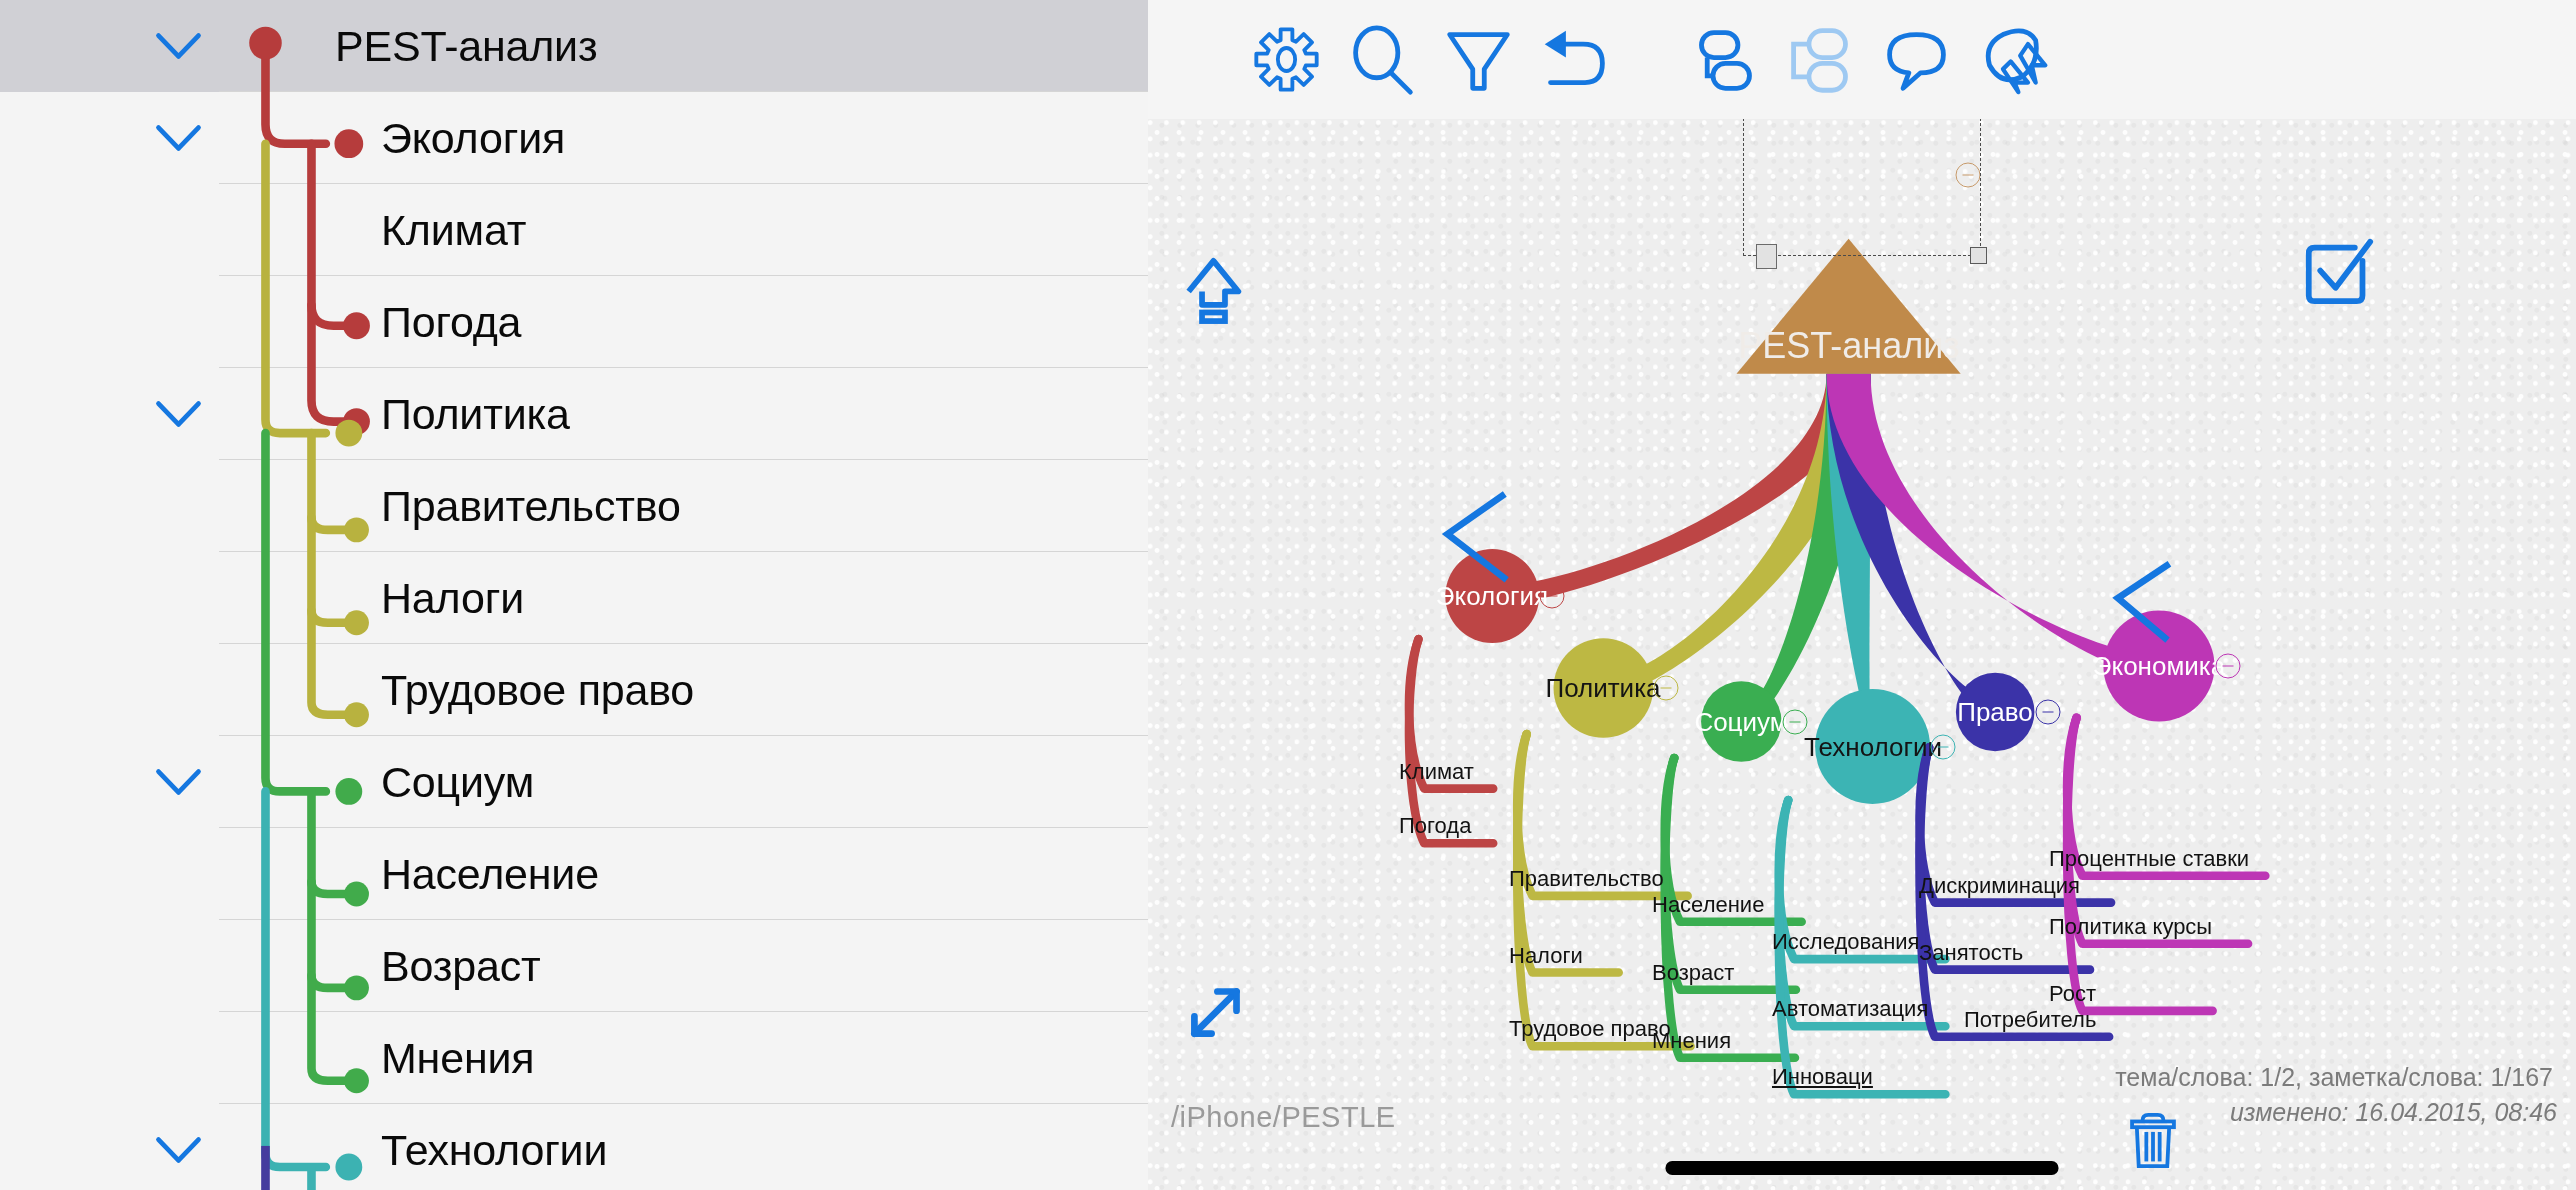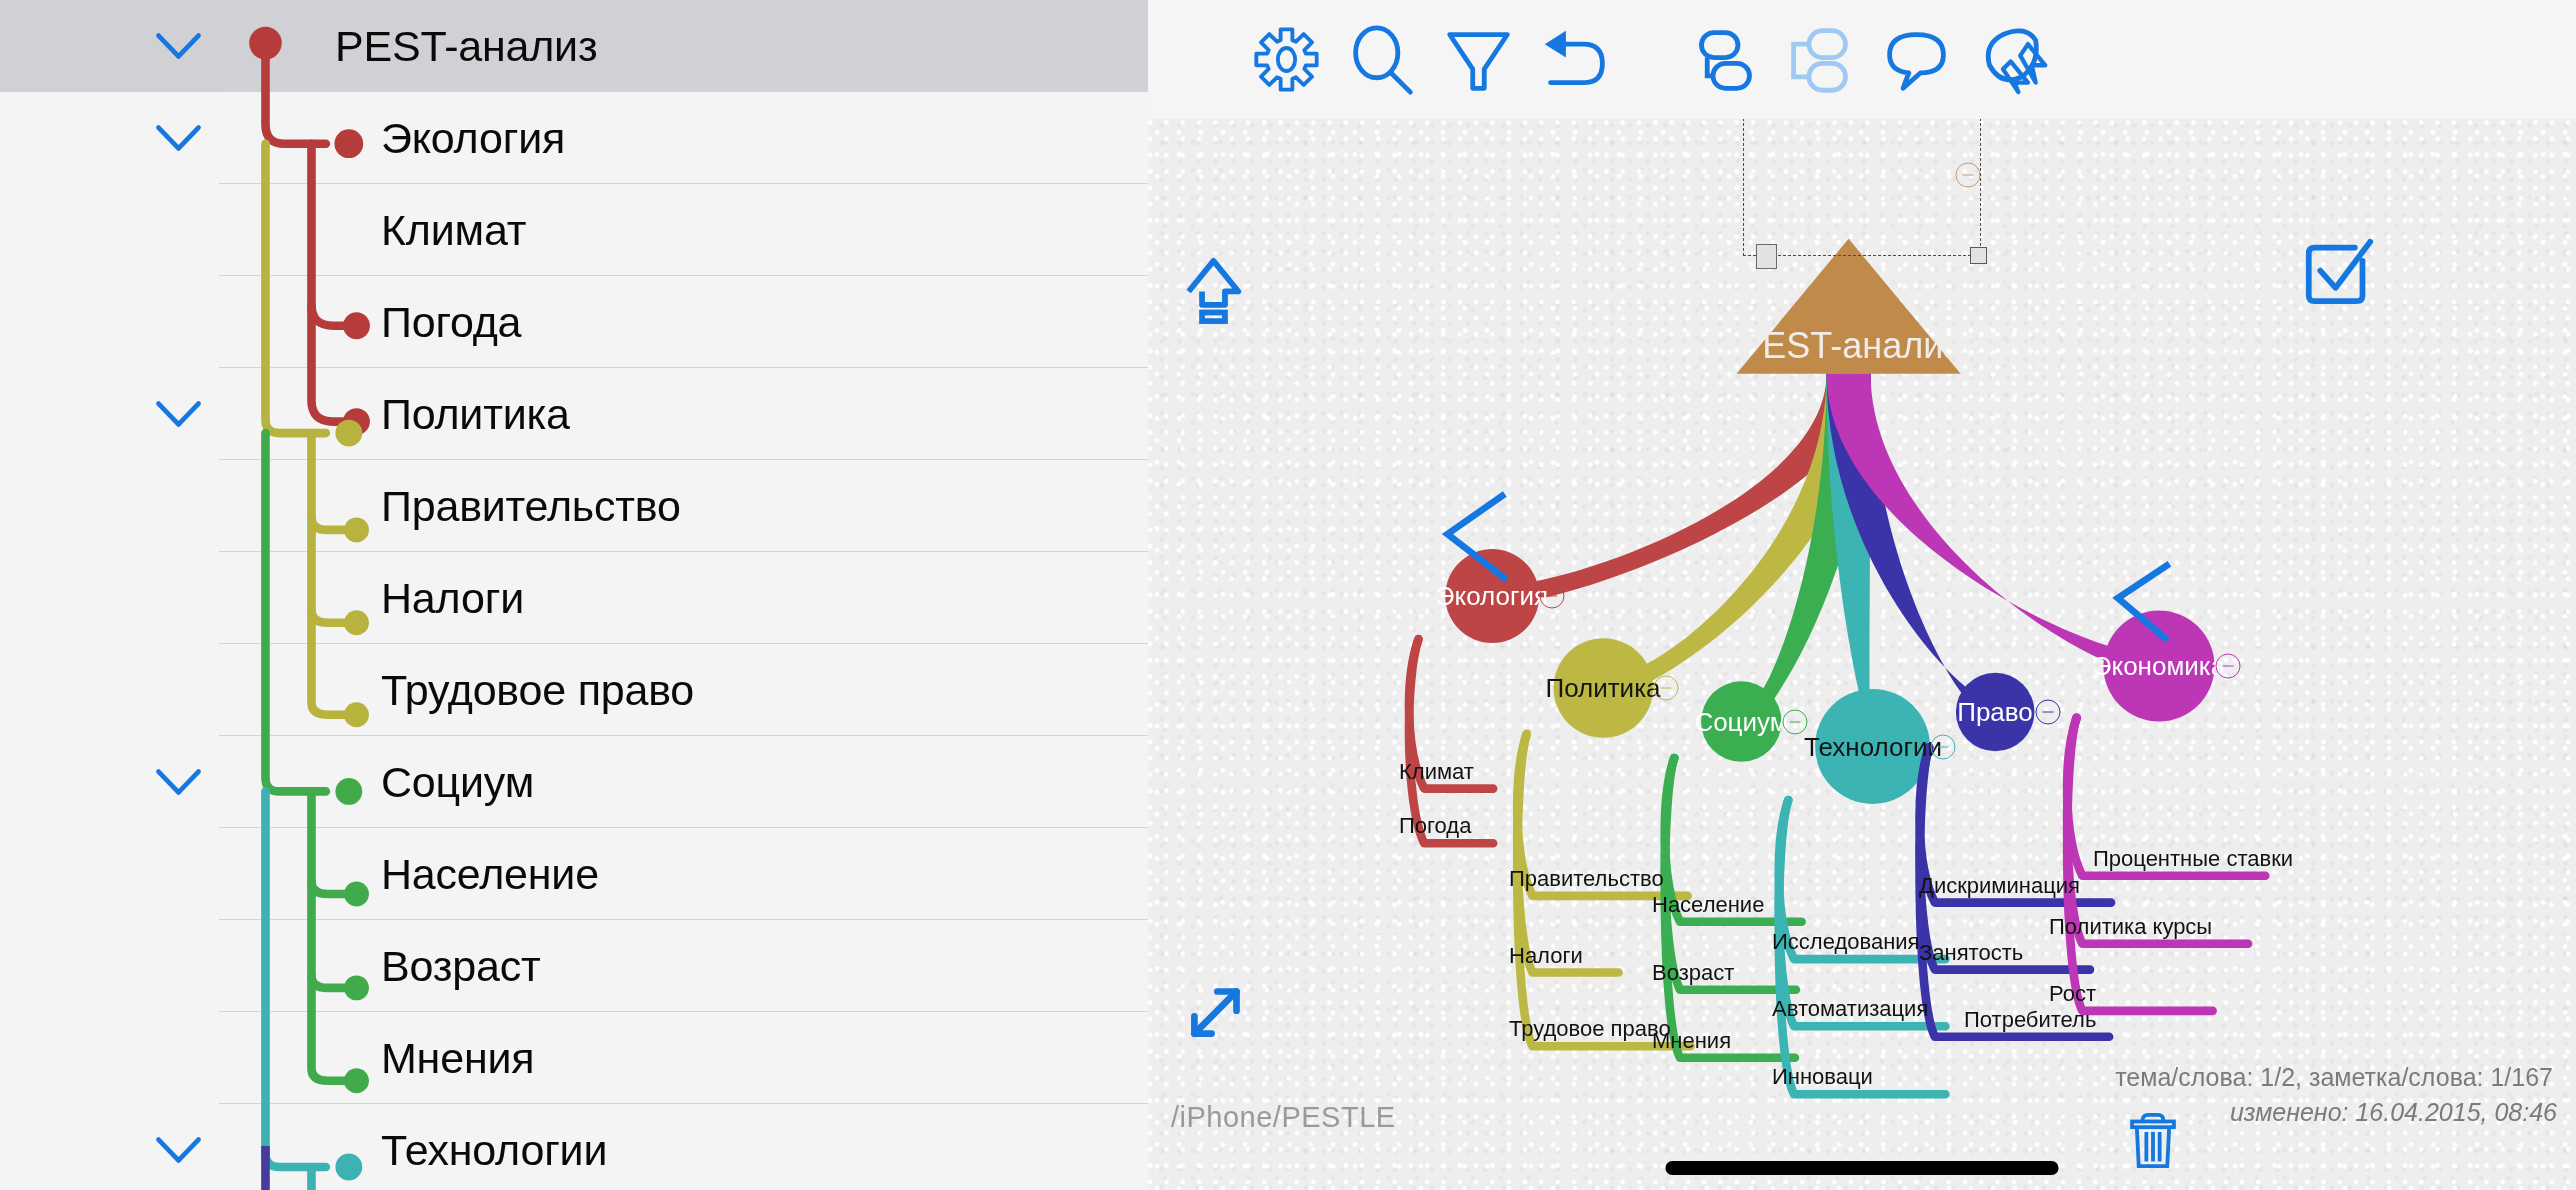--- a/index.html
+++ b/index.html
@@ -372,33 +372,33 @@
           </div>
           <div class="node-label leaf-label" style="left: 504px; top: 786px;">Население</div>
           <div class="node-label leaf-label" style="left: 504px; top: 854px;">Возраст</div>
           <div class="node-label leaf-label" style="left: 504px; top: 922px;">Мнения</div>
           <div class="node-label main-label" style="left: 593px; top: 603px;">Социум</div>
           <div class="collapse-btn" style="left: 647px; top: 603px; border: 1.4px solid rgb(58, 174, 81);">
             <div class="bar" style="background:#3aae51"></div>
           </div>
           <div class="node-label leaf-label" style="left: 624px; top: 823px;">Исследования</div>
           <div class="node-label leaf-label" style="left: 624px; top: 890px;">Автоматизация</div>
-          <div class="node-label leaf-label" style="left: 624px; top: 958px;">Инноваци</div>
+          <div class="node-label leaf-label" style="left: 624px; top: 958px; text-decoration: underline;">Инноваци</div>
           <div class="node-label main-label dark" style="left: 725px; top: 628px;">Технологии</div>
           <div class="collapse-btn" style="left: 795px; top: 628px; border: 1.4px solid rgb(60, 180, 180);">
             <div class="bar" style="background:#3cb4b4"></div>
           </div>
           <div class="node-label leaf-label" style="left: 771px; top: 767px;">Дискриминация</div>
           <div class="node-label leaf-label" style="left: 771px; top: 834px;">Занятость</div>
           <div class="node-label leaf-label" style="left: 771px; top: 901px; margin-left: 45px;">Потребитель</div>
           <div class="node-label main-label" style="left: 847px; top: 593px; text-align: center;">Право</div>
           <div class="collapse-btn" style="left: 900px; top: 593px; border: 1.4px solid rgb(59, 51, 168);">
             <div class="bar" style="background:#3b33a8"></div>
           </div>
-          <div class="node-label leaf-label" style="left: 901px; top: 740px; margin-left: 44px;">Процентные ставки</div>
+          <div class="node-label leaf-label" style="left: 901px; top: 740px;">Процентные ставки</div>
           <div class="node-label leaf-label" style="left: 901px; top: 808px;">Политика курсы</div>
           <div class="node-label leaf-label" style="left: 901px; top: 875px;">Рост</div>
           <div class="node-label main-label" style="left: 1011px; top: 547px;">Экономика</div>
           <div class="collapse-btn" style="left: 1080px; top: 547px; border: 1.4px solid rgb(189, 54, 181);">
             <div class="bar" style="background:#bd36b5"></div>
           </div>
           <div class="node-label root-label" style="left: 701px; top: 227px;">PEST-анализ</div>
         </div>
 
       <div class="sel-box" style="left:595px; top:-26px; width:238px; height:163px;"></div>

